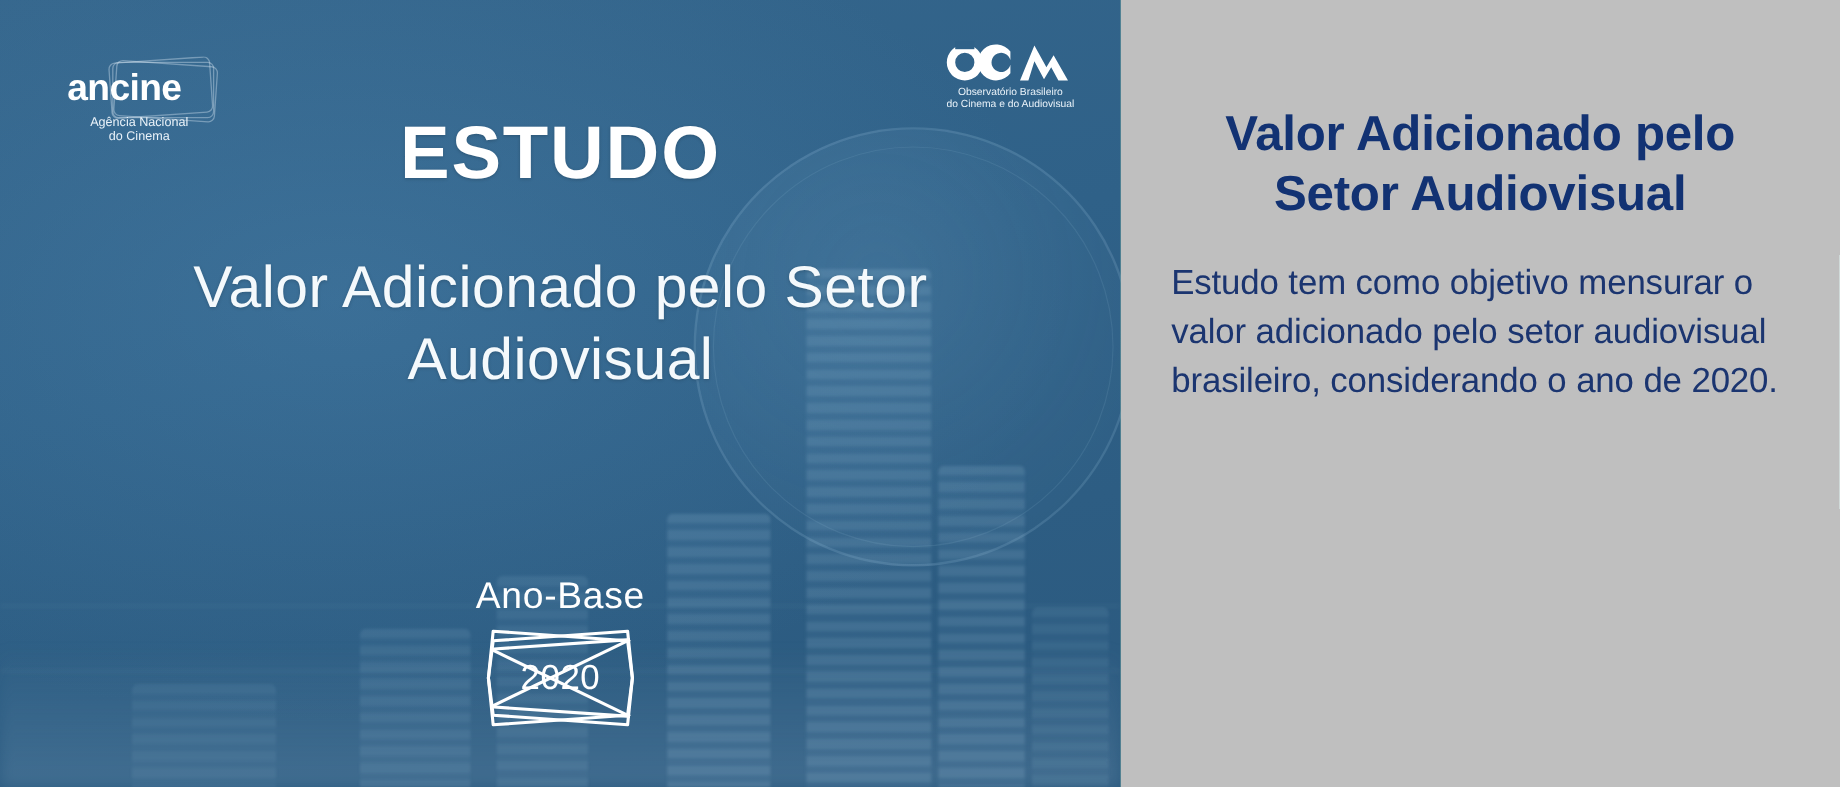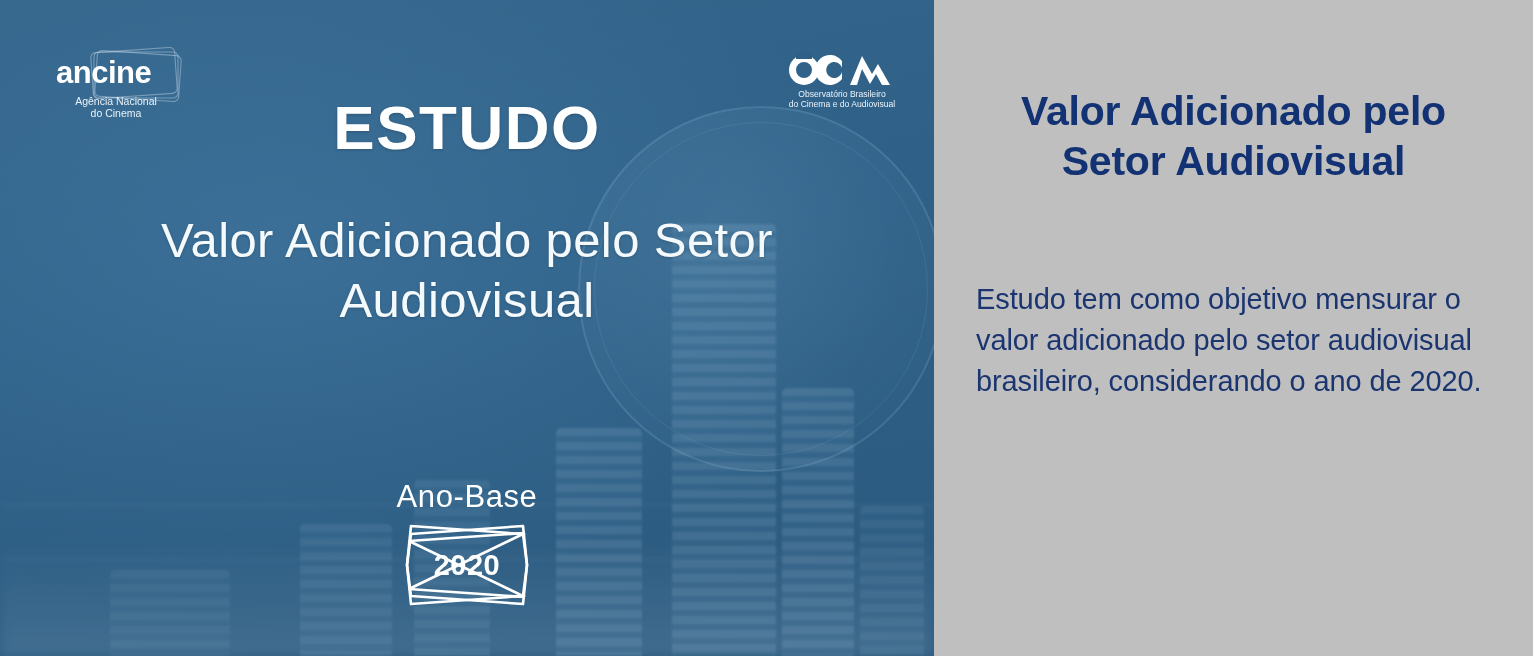--- a/index.html
+++ b/index.html
@@ -70,21 +70,21 @@
     background:rgba(205,229,245,0.07);
     filter:blur(2px);
   }
 
   
   .logo-ancine {
     position:absolute; left:48px; top:47px;
     width:136px; height:76px;
   }
   .logo-oca {
-    position:absolute; left:786px; top:52px;
+    position:absolute; left:786px; top:34px;
     width:112px; height:58px;
   }
   .logo-ancine svg, .logo-oca svg { display:block; width:100%; height:100%; }
 
   
   .cover-txt {
     position:absolute; left:0; top:0;
     width:934px; height:656px;
     display:flex; flex-direction:column; align-items:center;
   }
@@ -116,42 +116,42 @@
     font-size:31px;
     font-weight:300;
     color:#ffffff;
     letter-spacing:0.6px;
   }
   .badge { position:relative; width:140px; height:88px; margin-top:6px; }
   .badge svg { position:absolute; inset:0; width:100%; height:100%; }
   .badge-year {
     position:absolute; inset:0;
     display:flex; align-items:center; justify-content:center;
-    font-size:29px; font-weight:bold; color:#ffffff;
+    font-size:29px; font-weight:normal; color:#ffffff;
     letter-spacing:0.5px;
   }
 
   
   .info {
     position:relative;
     width:599px; height:656px;
     flex:0 0 599px;
     background:#bfbfbf;
     padding:86px 38px 0 38px;
   }
   .info-title {
     text-align:center;
     font-size:41px;
     font-weight:bold;
     line-height:1.22;
     color:#123273;
     letter-spacing:-0.2px;
   }
   .info-body {
-    margin-top:93px;
+    margin-top:30px;
     padding:0 6px 0 4px;
     text-align:left;
     font-size:29px;
     font-weight:400;
     line-height:1.42;
     color:#1b3570;
     letter-spacing:-0.1px;
   }
 </style>
 </head>

